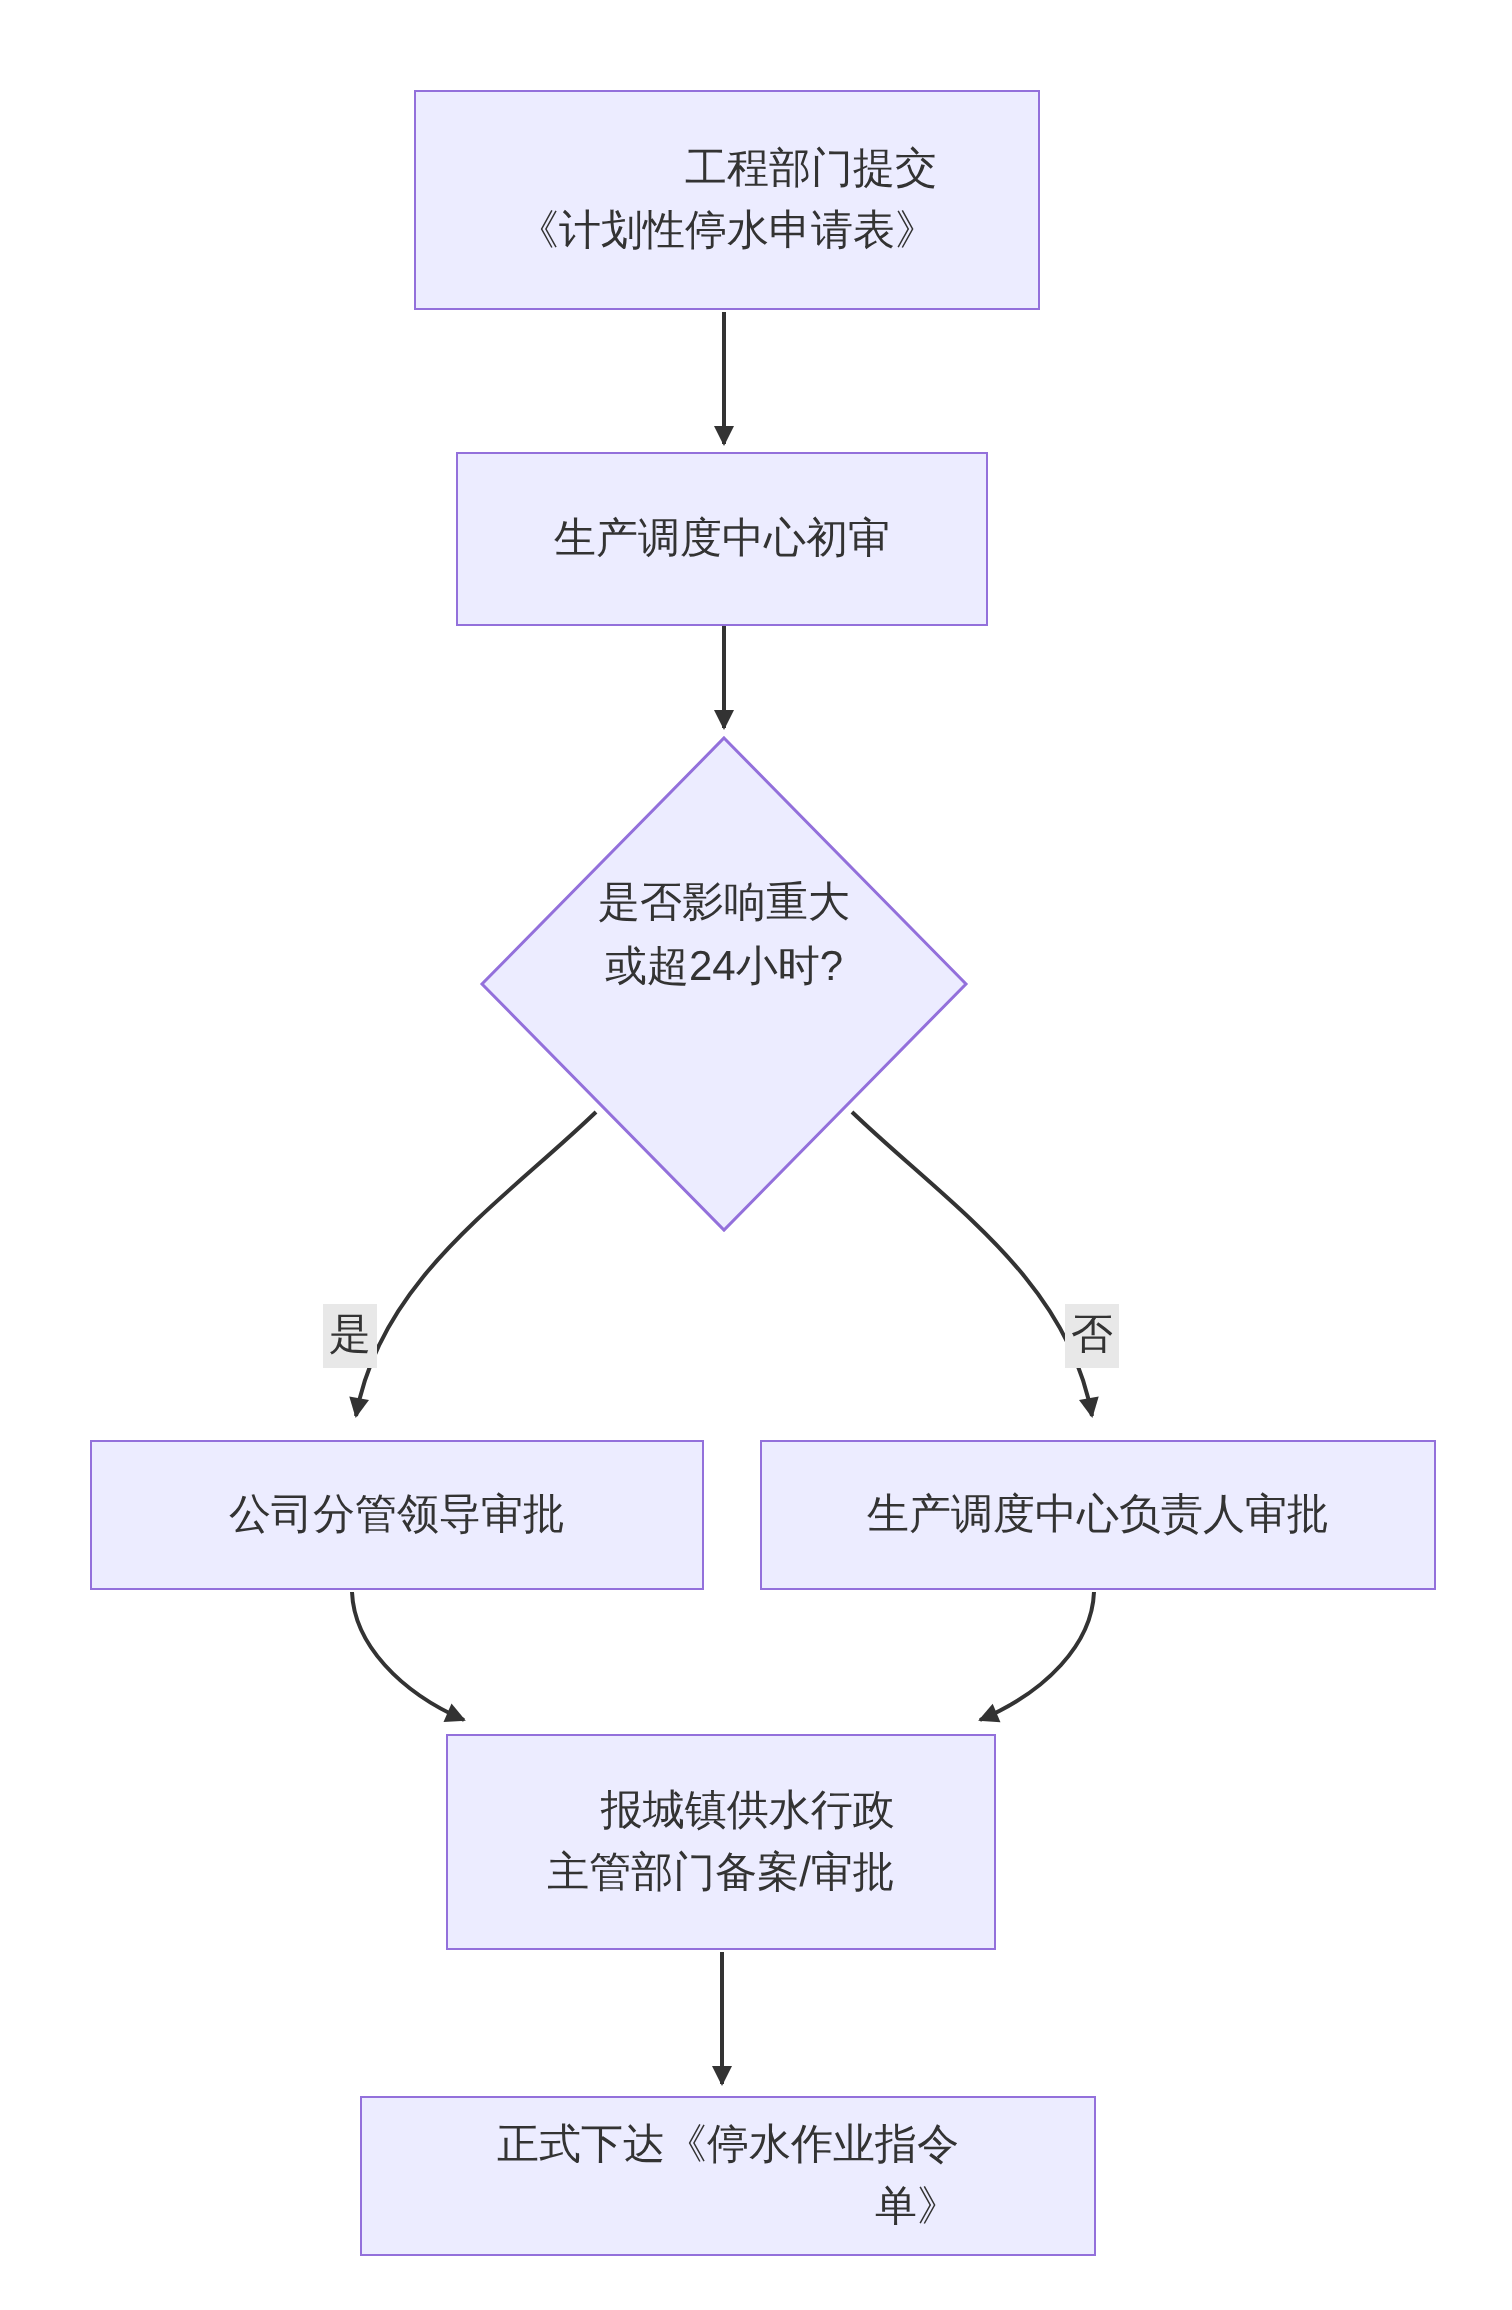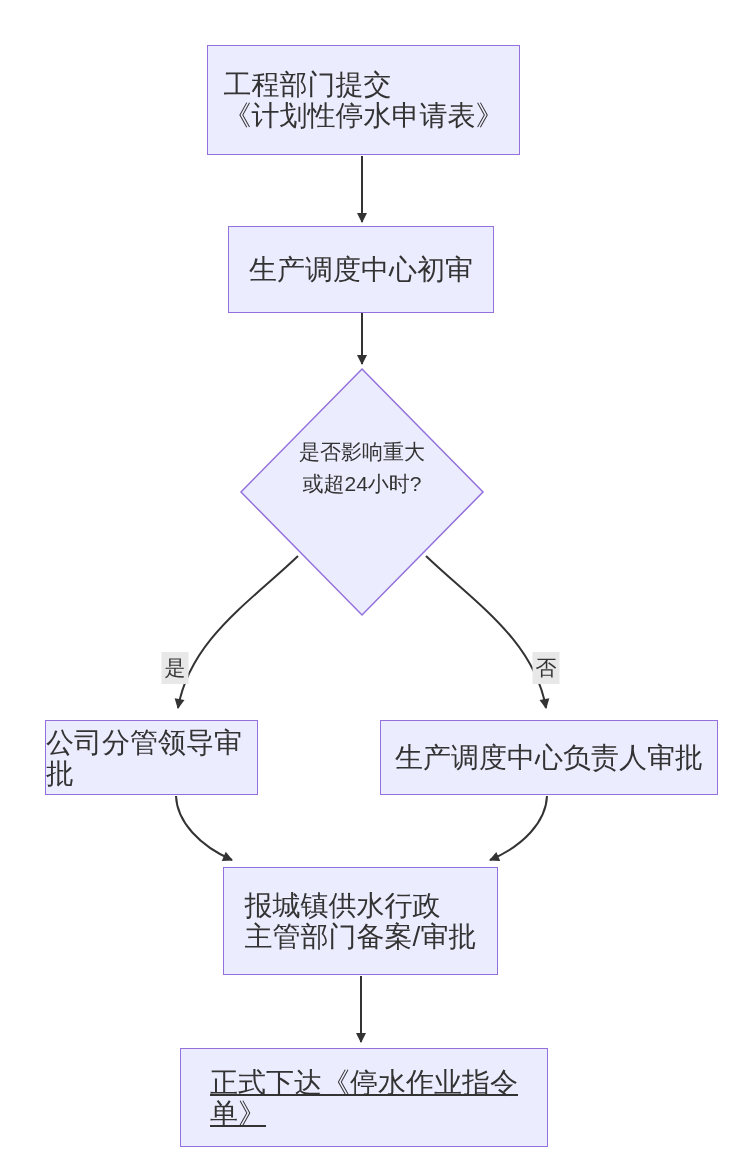--- a/index.html
+++ b/index.html
@@ -35,35 +35,35 @@
     fill: var(--node-fill);
     stroke: var(--node-border);
     stroke-width: 1.5px;
   }
 
   .node {
     position: absolute;
     background: var(--node-fill);
     border: 1.5px solid var(--node-border);
     color: var(--text);
-    font-size: 28px;
+    font-size: 21px;
     line-height: 31px;
-    text-align: left;
+    text-align: right;
     white-space: pre-line;
     display: flex;
     align-items: center;
     justify-content: center;
   }
 
   .node-submit          { left: 207px; top: 45px;   width: 313px; height: 110px; }
   .node-initial-review  { left: 228px; top: 226px;  width: 266px; height: 87px;  }
-  .node-leader          { left: 45px;  top: 720px;  width: 213px; height: 75px;  }
+  .node-leader          { left: 45px;  top: 720px;  width: 307px; height: 75px;  }
   .node-dispatch        { left: 380px; top: 720px;  width: 338px; height: 75px;  }
   .node-gov             { left: 223px; top: 867px;  width: 275px; height: 108px; }
-  .node-order           { left: 180px; top: 1048px; width: 368px; height: 99px; text-decoration: underline; }
+  .node-order           { left: 180px; top: 1048px; width: 368px; height: 80px; }
 
   .decision-text {
     position: absolute;
     left: 262px; top: 430px;
     width: 200px; height: 76px;
     color: var(--text);
     font-size: 21px;
     line-height: 32px;
     text-align: center;
     white-space: pre-line;

